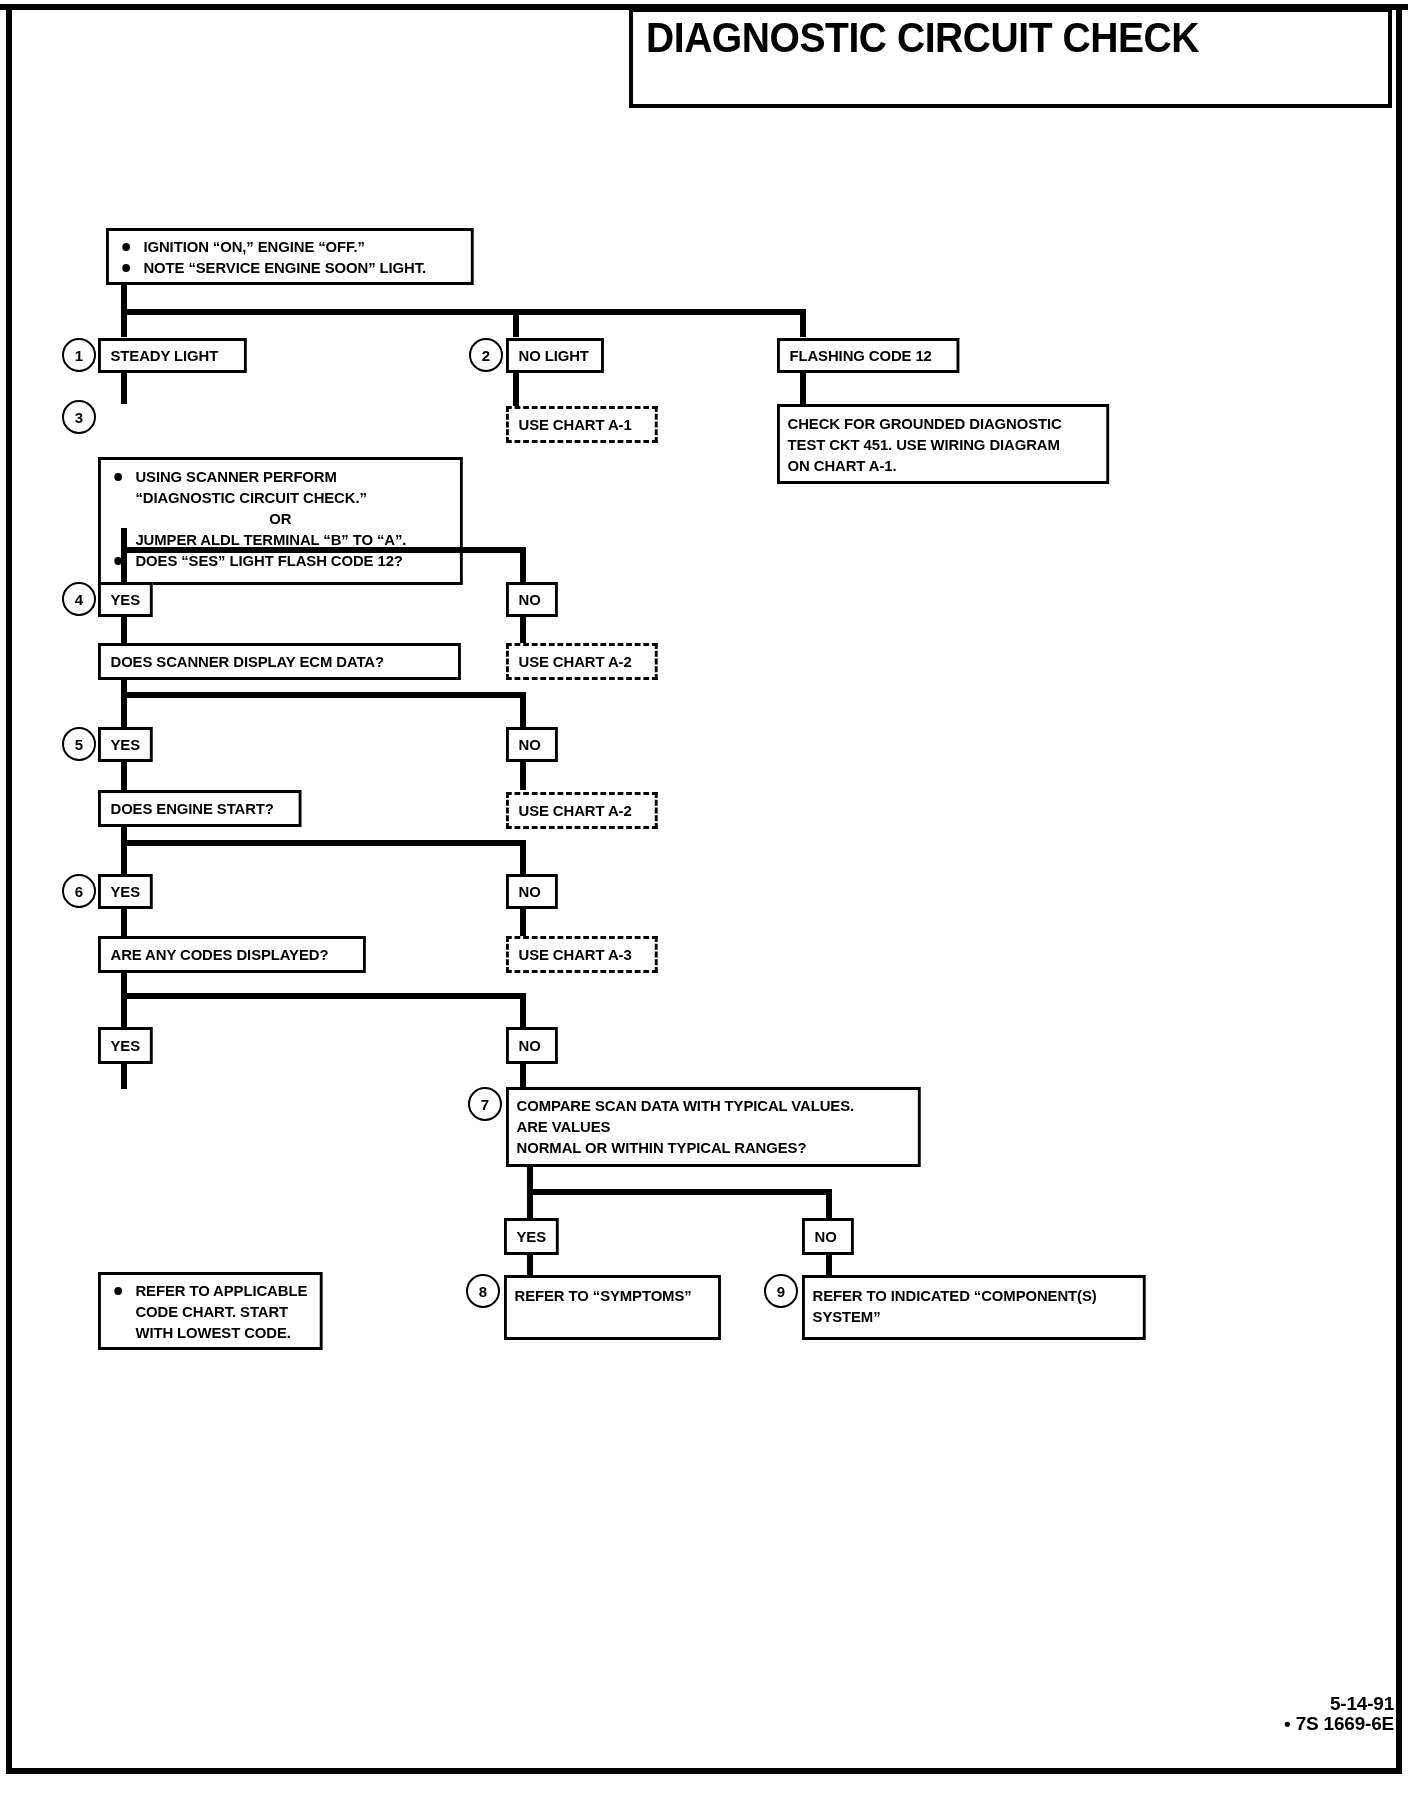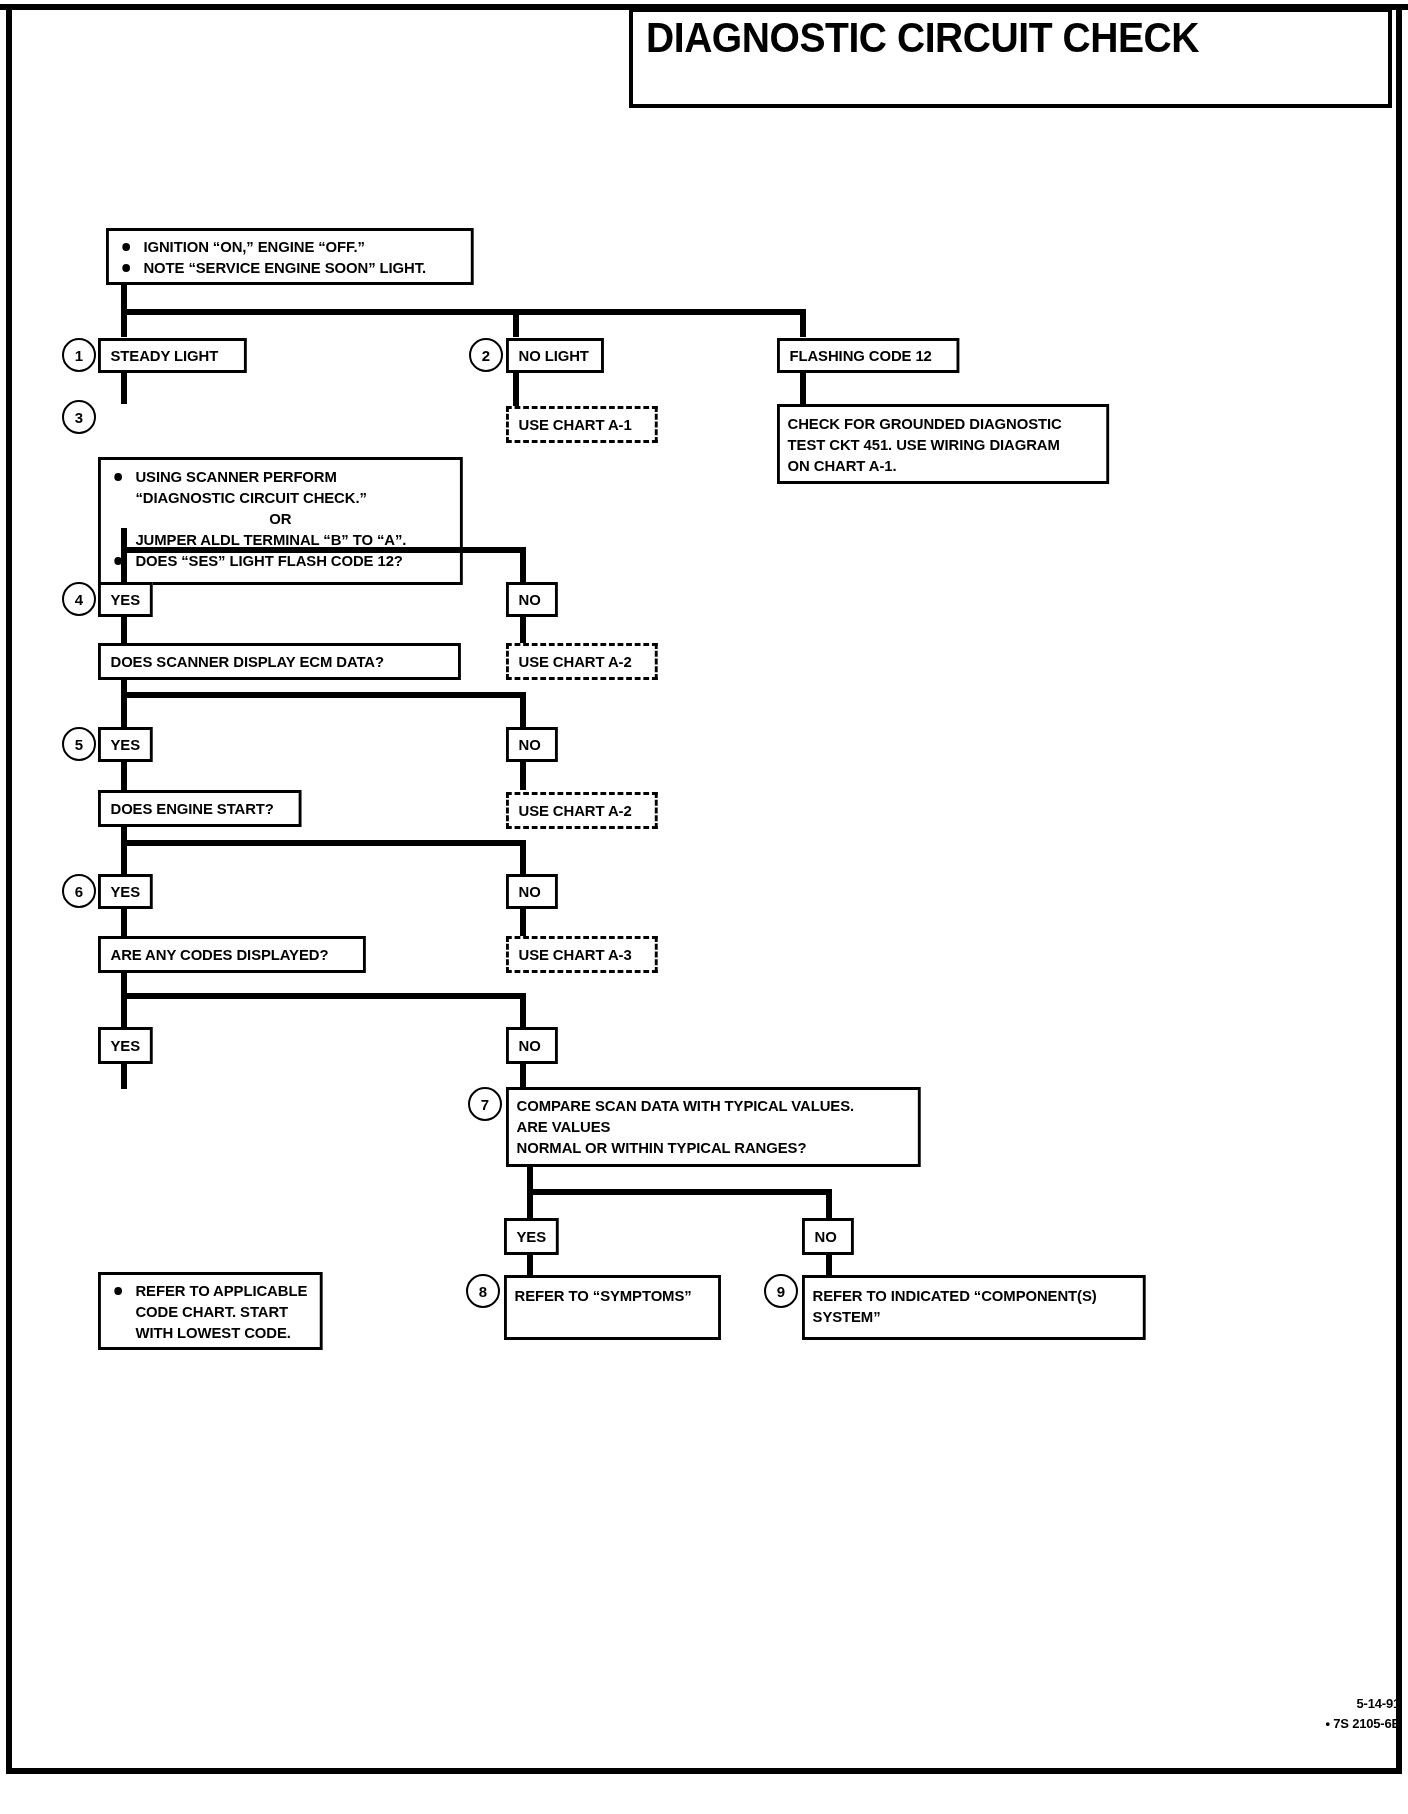--- a/index.html
+++ b/index.html
@@ -84,23 +84,23 @@
     box-sizing:border-box;
   }
 
   
   .ln-v{position:absolute;width:6px;background:#000;}
   .ln-h{position:absolute;height:6px;background:#000;}
 
   
   .footer{
     position:absolute;
-    right:8px;
+    right:14px;
     text-align:left;
-    font-size:13px;
+    font-size:19px;
     font-weight:bold;
     letter-spacing:-0.2px;
     line-height:19px;
   }
   .speck{position:absolute;width:3px;height:3px;background:#000;border-radius:50%;}
 </style>
 </head>
 <body>
 
 <div id="page">
@@ -299,15 +299,15 @@
 
   <div class="stepnum" style="left:764px;top:1274px;">9</div>
   <div class="box" style="left:802px;top:1275px;width:358px;height:65px;padding:7px 8px;">
     <span class="ln">REFER TO INDICATED “COMPONENT(S)</span>
     <span class="ln">SYSTEM”</span>
   </div>
 
   <div class="speck" style="left:648px;top:1192px;"></div>
 
   <div class="footer l1" style="top:1694px;">5-14-91</div>
-  <div class="footer" style="top:1714px;">• 7S 2105-6E</div>
+  <div class="footer" style="top:1714px;">• 7S 1669-6E</div>
 
 </div>
 
 </body></html>

